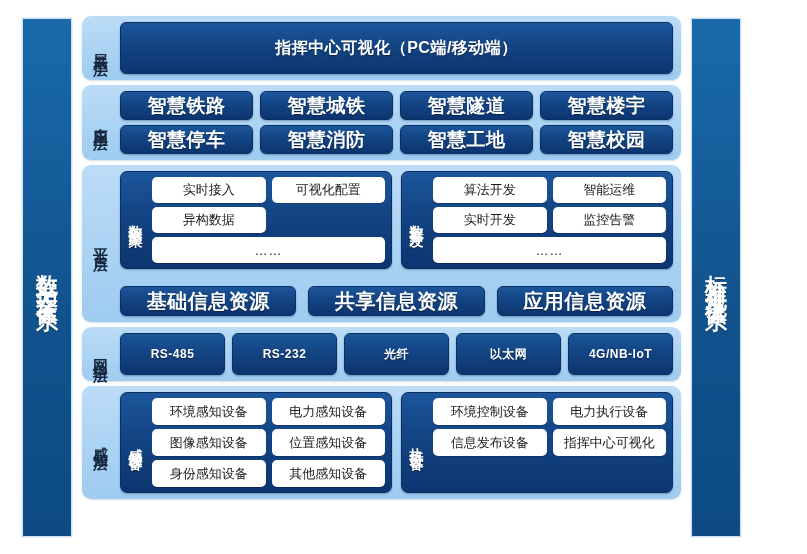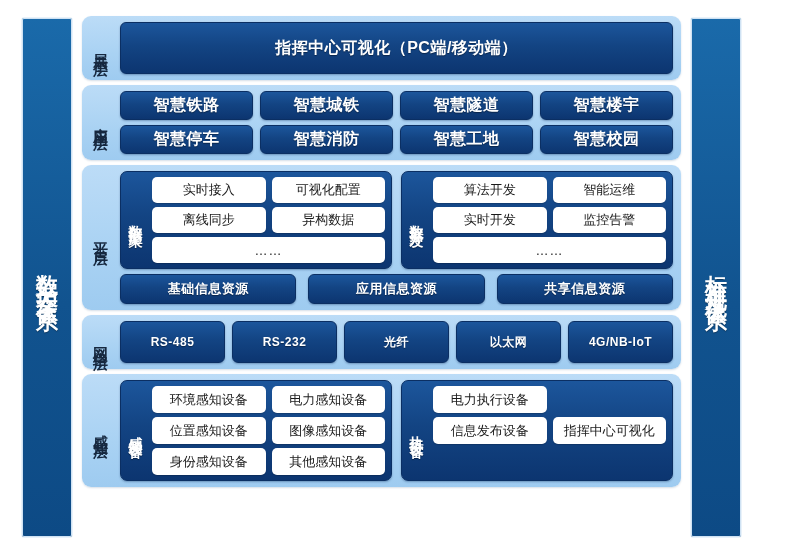--- a/index.html
+++ b/index.html
@@ -91,21 +91,21 @@
     gap: 5px;
     min-width: 0;
   }
 
   
   .navy {
     background: linear-gradient(180deg, #1c569c 0%, #134483 45%, #0c3570 100%);
     border: 1px solid #0b2f63;
     border-radius: 6px;
     color: #ffffff;
-    font-size: 16px;
+    font-size: 19px;
     font-weight: 700;
     display: flex;
     align-items: center;
     justify-content: center;
     text-align: center;
     letter-spacing: .5px;
     text-shadow: 0 1px 1px rgba(0,0,0,.4);
     box-shadow: 0 1px 2px rgba(10,40,90,.35);
     min-width: 0;
     padding: 0 4px;
@@ -185,21 +185,21 @@
     box-shadow: 0 1px 1px rgba(0,0,0,.18);
   }
   .white.full { width: 100%; }
   .ellipsis { font-size: 13px; letter-spacing: 1px; color: #222; }
 
   .res-row {
     display: grid;
     grid-template-columns: repeat(3, 1fr);
     gap: 12px;
   }
-  .res-row .navy { height: 30px; font-size: 13px; }
+  .res-row .navy { height: 30px; font-size: 20px; margin-top: 12px; }
 
   
   .net-row {
     display: grid;
     grid-template-columns: repeat(5, 1fr);
     gap: 7px;
   }
   .net-row .navy { height: 42px; font-size: 12px; }
 
   
@@ -261,21 +261,20 @@
           <div class="group">
             <div class="group-label">
               <span>数据汇聚</span>
             </div>
             <div class="group-items">
               <div class="pair">
                 <div class="white">实时接入</div>
                 <div class="white">可视化配置</div>
               </div>
               <div class="pair">
-                <div class="white">离线同步</div>
                 <div class="white">异构数据</div>
               </div>
               <div class="white full ellipsis">……</div>
             </div>
           </div>
 
           <div class="group">
             <div class="group-label">
               <span>数据开发</span>
             </div>
@@ -289,22 +288,22 @@
                 <div class="white">监控告警</div>
               </div>
               <div class="white full ellipsis">……</div>
             </div>
           </div>
 
         </div>
 
         <div class="res-row">
           <div class="navy">基础信息资源</div>
+          <div class="navy">共享信息资源</div>
           <div class="navy">应用信息资源</div>
-          <div class="navy">共享信息资源</div>
         </div>
 
       </div>
     </div>
 
     <div class="layer">
       <div class="layer-label">
         <span>网络层</span>
       </div>
       <div class="layer-body">
@@ -328,36 +327,37 @@
           <div class="group">
             <div class="group-label">
               <span>感知设备</span>
             </div>
             <div class="group-items">
               <div class="pair">
                 <div class="white">环境感知设备</div>
                 <div class="white">电力感知设备</div>
               </div>
               <div class="pair">
+                <div class="white">图像感知设备</div>
                 <div class="white">位置感知设备</div>
-                <div class="white">图像感知设备</div>
               </div>
               <div class="pair">
                 <div class="white">身份感知设备</div>
                 <div class="white">其他感知设备</div>
               </div>
             </div>
           </div>
 
           <div class="group">
             <div class="group-label">
               <span>执行设备</span>
             </div>
             <div class="group-items">
               <div class="pair">
+                <div class="white">环境控制设备</div>
                 <div class="white">电力执行设备</div>
               </div>
               <div class="pair">
                 <div class="white">信息发布设备</div>
                 <div class="white">指挥中心可视化</div>
               </div>
             </div>
           </div>
 
         </div>

